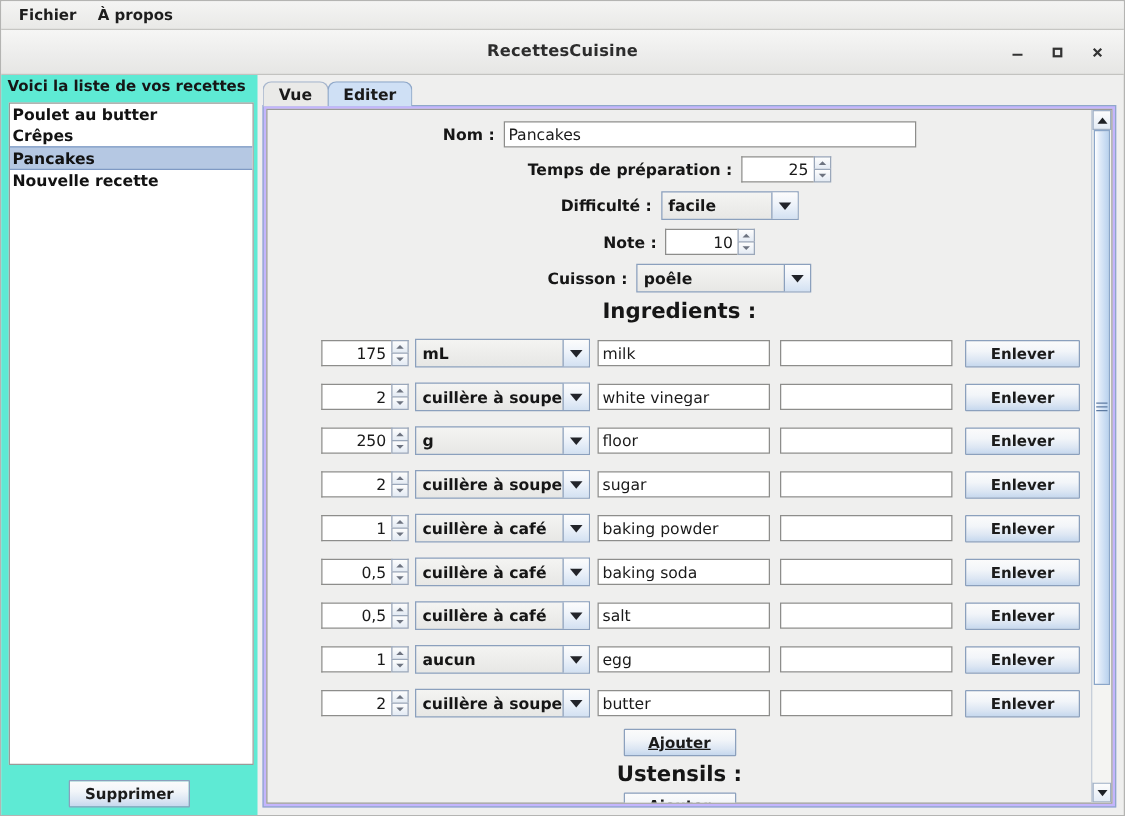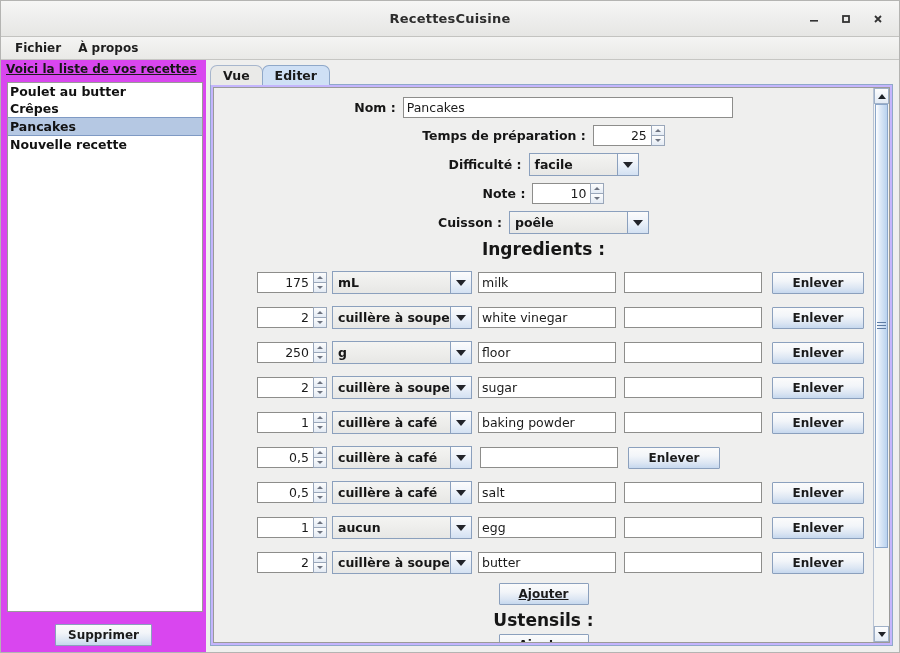--- a/index.html
+++ b/index.html
@@ -50,22 +50,21 @@
   .menu-item {
     font-weight: bold; font-size: 12px; padding: 2px 7px; color: #1d1d1d; cursor: default;
   }
 
   
   #content { flex: 1; position: relative; }
 
   
   #left-panel {
     position: absolute; left: 0; top: 0; width: 205px; bottom: 0;
-    background: #d946ef;
-    text-decoration: underline;
+    background: #5eead4;
   }
   #list-heading {
     font-weight: bold; font-size: 12px; padding: 2px 0 2px 5px; color: #161616;
     white-space: nowrap;
   }
   #recipe-list {
     position: absolute; left: 6px; right: 3px; top: 22px; bottom: 40px;
     background: #ffffff; border: 1px solid #9a9a98;
     overflow: hidden;
   }
@@ -196,20 +195,25 @@
   }
   .grip span { display: block; width: 9px; height: 1px; background: #5d7ba3; margin: 2px 0; }
   .sb-tri-up { width:0;height:0;border-left:4px solid transparent;border-right:4px solid transparent;border-bottom:5px solid #1e2126; }
   .sb-tri-dn { width:0;height:0;border-left:4px solid transparent;border-right:4px solid transparent;border-top:5px solid #1e2126; }
 </style>
 </head>
 <body>
 
 <div id="window">
 
+  <div id="menubar">
+    <div class="menu-item">Fichier</div>
+    <div class="menu-item">À propos</div>
+  </div>
+
   <div id="titlebar">
     <div id="title-text">RecettesCuisine</div>
     <div id="win-controls">
       <div class="win-btn">
         <svg width="12" height="12" viewBox="0 0 12 12">
             <rect x="2" y="7" width="8" height="1.6" fill="#333"></rect>
           </svg>
       </div>
       <div class="win-btn">
         <svg width="12" height="12" viewBox="0 0 12 12">
@@ -217,25 +221,20 @@
           </svg>
       </div>
       <div class="win-btn">
         <svg width="12" height="12" viewBox="0 0 12 12">
             <path d="M3 3 L9 9 M9 3 L3 9" stroke="#333" stroke-width="1.8" fill="none"></path>
           </svg>
       </div>
     </div>
   </div>
 
-  <div id="menubar">
-    <div class="menu-item">Fichier</div>
-    <div class="menu-item">À propos</div>
-  </div>
-
   <div id="content">
 
     <div id="left-panel">
       <div id="list-heading">Voici la liste de vos recettes</div>
       <div id="recipe-list">
         <div class="list-row">Poulet au butter</div>
         <div class="list-row">Crêpes</div>
         <div class="list-row selected">Pancakes</div>
         <div class="list-row">Nouvelle recette</div>
       </div>
@@ -435,20 +434,21 @@
                         <i class="tri-dn"></i>
                       </div>
                     </div>
                   </div>
                   <div class="combo ing-unit">
                     <div class="combo-text">cuillère à café</div>
                     <div class="combo-arrow">
                       <i class="tri-down-big"></i>
                     </div>
                   </div>
+                  <input class="tinput ing-name" value="baking soda" style="">
                   <input class="tinput ing-extra" value="" style="">
                   <div class="sbtn ing-del">Enlever</div>
                 </div>
                 <div class="ing-row">
                   <div class="spinner ing-qty">
                     <input value="0,5" style="">
                     <div class="spin-btns">
                       <div class="spin-b up">
                         <i class="tri-up"></i>
                       </div>

